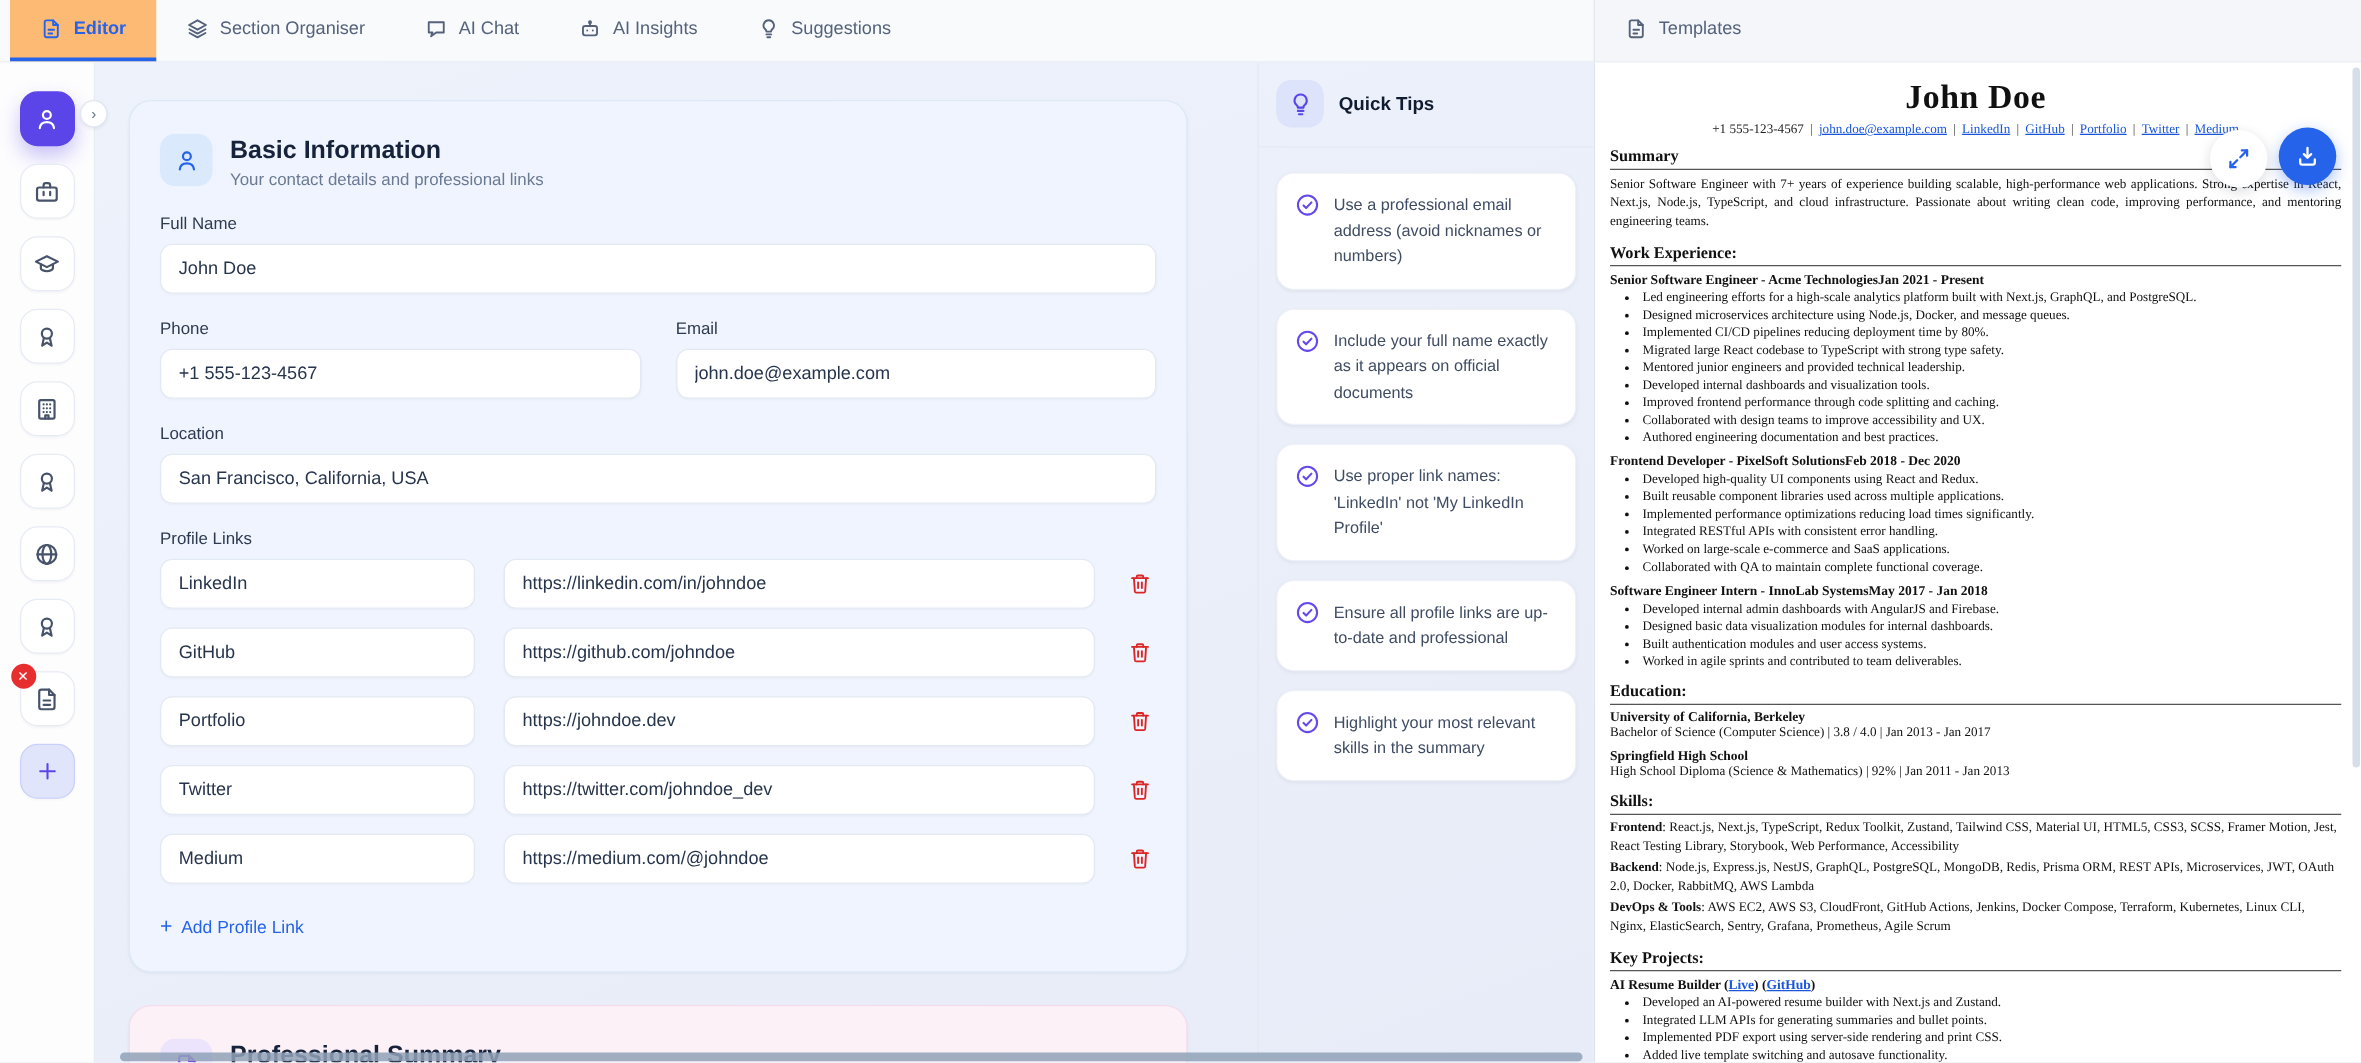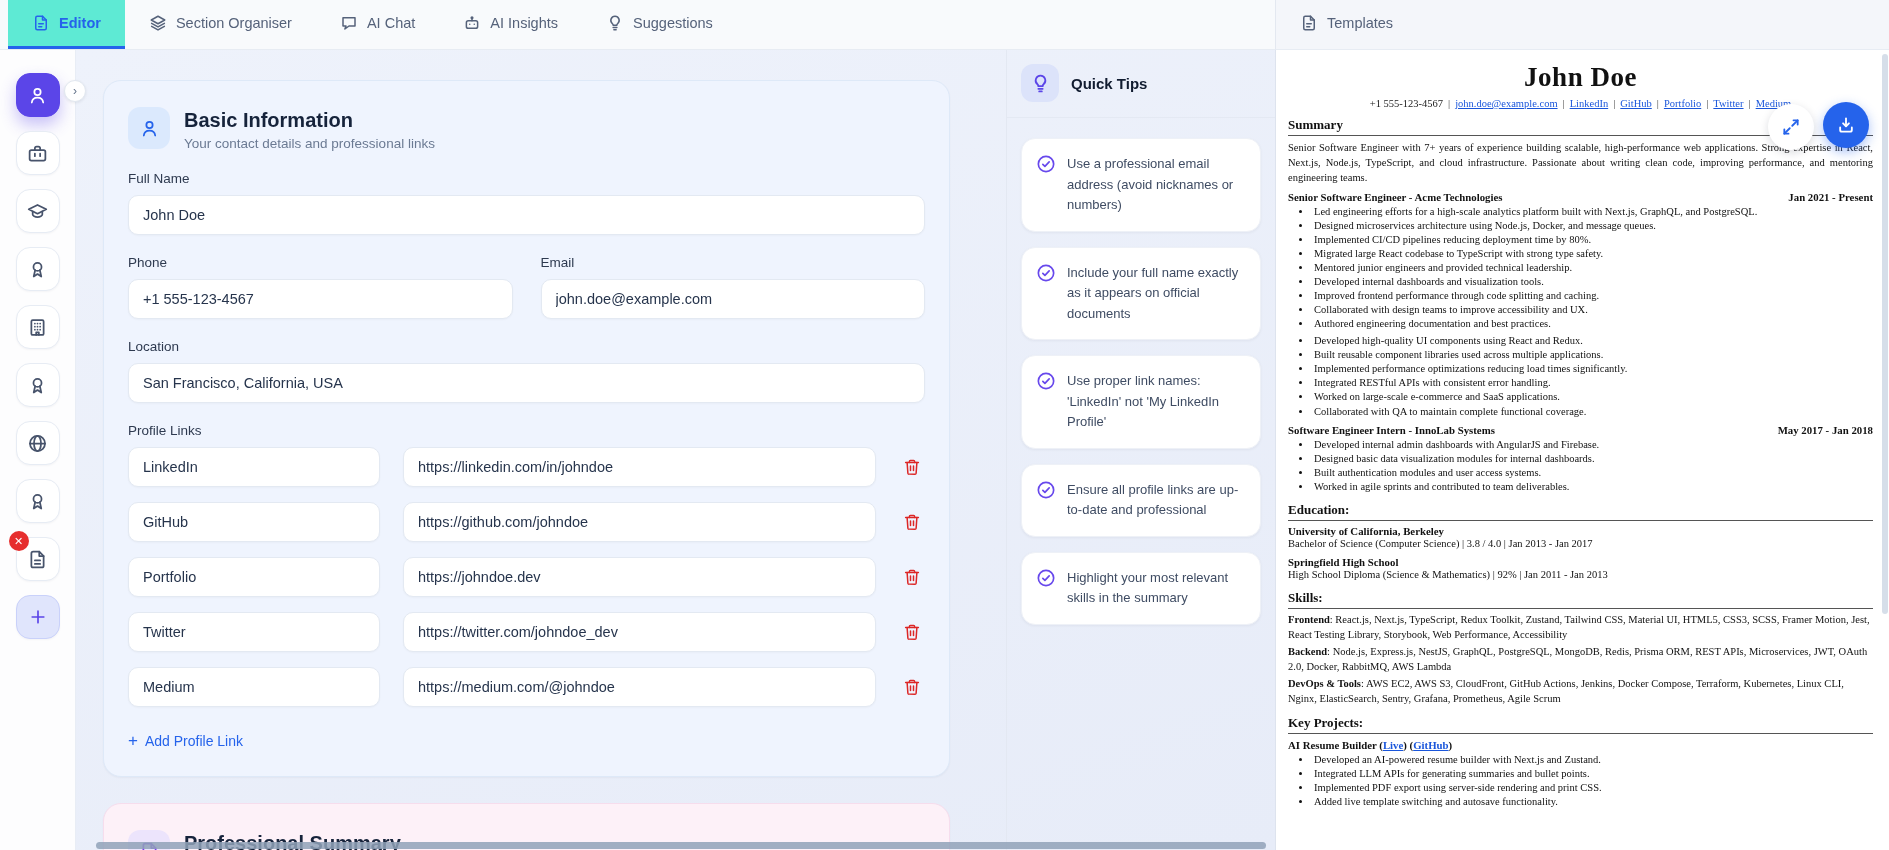--- a/index.html
+++ b/index.html
@@ -6,21 +6,21 @@
   html,body { width:1889px; height:850px; overflow:hidden; }
   body { font-family:"Liberation Sans","DejaVu Sans",sans-serif; background:#eef1fa; color:#1e2a3d; }
 
   
   .topbar { display:flex; height:50px; }
   .topbar-left { width:1275px; background:#f8fafc; border-bottom:1px solid #e7ecf3; display:flex; align-items:stretch; padding-left:8px; }
   .topbar-right { flex:1; background:#f4f6fa; border-bottom:1px solid #e7ecf3; border-left:1px solid #e3e8f0; display:flex; align-items:stretch; }
   .tab { display:flex; align-items:center; gap:9px; padding:0 24px; font-size:14.5px; color:#5b6activ778; color:#55627a; cursor:pointer; border-bottom:3px solid transparent; white-space:nowrap; }
   .tab .t-ic { display:flex; }
   .tab .t-ic svg { width:18px; height:18px; }
-  .tab.active { color:#2563eb; font-weight:700; background:#5eead4; border-bottom-color:#2563eb; }
+  .tab.active { color:#2563eb; font-weight:700; background:#fdba74; border-bottom-color:#2563eb; }
   .topbar-right .tab.active { background:#e9f1fd; border-bottom-color:rgba(37,99,235,.45); }
 
   .body { display:flex; height:800px; }
 
   
   .sidebar { width:76px; background:#fdfdfe; border-right:1px solid #e8edf5; position:relative; display:flex; flex-direction:column; align-items:center; padding-top:23px; gap:14px; flex:none; }
   .side-btn { width:44px; height:44px; border-radius:14px; background:#fff; border:1px solid #e7ecf4; display:flex; align-items:center; justify-content:center; color:#47536b; position:relative; cursor:pointer; box-shadow:0 1px 2px rgba(15,23,42,.04); flex:none; }
   .side-btn svg { width:21px; height:21px; }
   .side-btn.active { background:#5b45e8; border-color:#5b45e8; color:#fff; box-shadow:0 8px 16px rgba(91,69,232,.32); }
   .side-btn .badge-x { position:absolute; top:-7px; left:-8px; width:20px; height:20px; border-radius:50%; background:#e62e2e; color:#fff; font-size:11px; font-weight:700; display:flex; align-items:center; justify-content:center; }
@@ -67,21 +67,21 @@
 
   
   .preview { flex:1; background:#fff; border-left:1px solid #dde3ee; position:relative; overflow:hidden; padding:12px 16px 0 12px; }
   .resume { font-family:"Liberation Serif","DejaVu Serif",serif; color:#111; }
   .r-name { text-align:center; font-size:27px; font-weight:700; letter-spacing:.5px; }
   .r-contact { text-align:center; font-size:10.5px; margin-top:5px; color:#222; }
   .r-contact .sep { color:#444; margin:0 5px; }
   .r-link { color:#1a56db; text-decoration:underline; cursor:pointer; }
   .r-head { font-size:13px; font-weight:700; border-bottom:1.5px solid #555; padding-bottom:2px; margin-top:8px; margin-bottom:4px; }
   .r-body { font-size:10.5px; line-height:1.45; text-align:justify; }
-  .r-jobline { display:flex; justify-content:space-between; font-weight:700; font-size:10.8px; margin-top:5px; }
+  .r-jobline { display:flex; font-weight:700; font-size:10.8px; margin-top:5px; }
   .resume ul { margin:2px 0 3px; padding-left:24px; }
   .resume li { font-size:10.5px; line-height:1.34; padding-left:2px; }
   .r-school { font-weight:700; font-size:10.8px; margin-top:4px; }
   .r-detail { font-size:10.5px; line-height:1.4; }
   .r-skill { font-size:10.5px; line-height:1.42; margin-top:2px; }
   .r-skill b { font-weight:700; }
   .r-proj-name { font-weight:700; font-size:10.8px; margin-top:5px; }
   .r-proj-name .r-link { font-weight:700; }
 
   .float-btn { position:absolute; width:46px; height:46px; border-radius:50%; border:none; display:flex; align-items:center; justify-content:center; cursor:pointer; }
@@ -432,35 +432,40 @@
     <div class="hscroll"></div>
   </div>
 
   <section class="preview">
     <div class="resume" id="resume">
       <div class="r-name">John Doe</div>
       <div class="r-contact" id="rContact"><span>+1 555-123-4567</span><span class="sep">|</span><span class="r-link">john.doe@example.com</span><span class="sep">|</span><span class="r-link">LinkedIn</span><span class="sep">|</span><span class="r-link">GitHub</span><span class="sep">|</span><span class="r-link">Portfolio</span><span class="sep">|</span><span class="r-link">Twitter</span><span class="sep">|</span><span class="r-link">Medium</span></div>
       <div id="rBody">
           <div class="r-head">Summary</div>
           <div class="r-body">Senior Software Engineer with 7+ years of experience building scalable, high-performance web applications. Strong expertise in React, Next.js, Node.js, TypeScript, and cloud infrastructure. Passionate about writing clean code, improving performance, and mentoring engineering teams.</div>
+          <div class="r-head">Work Experience:</div>
           <div class="r-jobline">
             <span>Senior Software Engineer - Acme Technologies</span>
             <span>Jan 2021 - Present</span>
           </div>
           <ul>
             <li>Led engineering efforts for a high-scale analytics platform built with Next.js, GraphQL, and PostgreSQL.</li>
             <li>Designed microservices architecture using Node.js, Docker, and message queues.</li>
             <li>Implemented CI/CD pipelines reducing deployment time by 80%.</li>
             <li>Migrated large React codebase to TypeScript with strong type safety.</li>
             <li>Mentored junior engineers and provided technical leadership.</li>
             <li>Developed internal dashboards and visualization tools.</li>
             <li>Improved frontend performance through code splitting and caching.</li>
             <li>Collaborated with design teams to improve accessibility and UX.</li>
             <li>Authored engineering documentation and best practices.</li>
           </ul>
+          <div class="r-jobline">
+            <span>Frontend Developer - PixelSoft Solutions</span>
+            <span>Feb 2018 - Dec 2020</span>
+          </div>
           <ul>
             <li>Developed high-quality UI components using React and Redux.</li>
             <li>Built reusable component libraries used across multiple applications.</li>
             <li>Implemented performance optimizations reducing load times significantly.</li>
             <li>Integrated RESTful APIs with consistent error handling.</li>
             <li>Worked on large-scale e-commerce and SaaS applications.</li>
             <li>Collaborated with QA to maintain complete functional coverage.</li>
           </ul>
           <div class="r-jobline">
             <span>Software Engineer Intern - InnoLab Systems</span>

